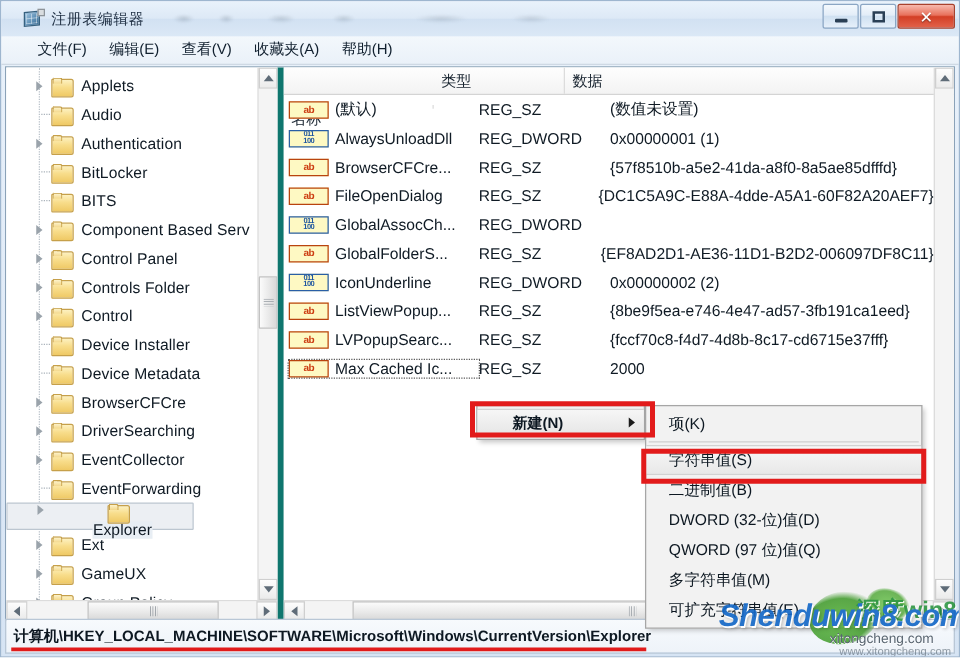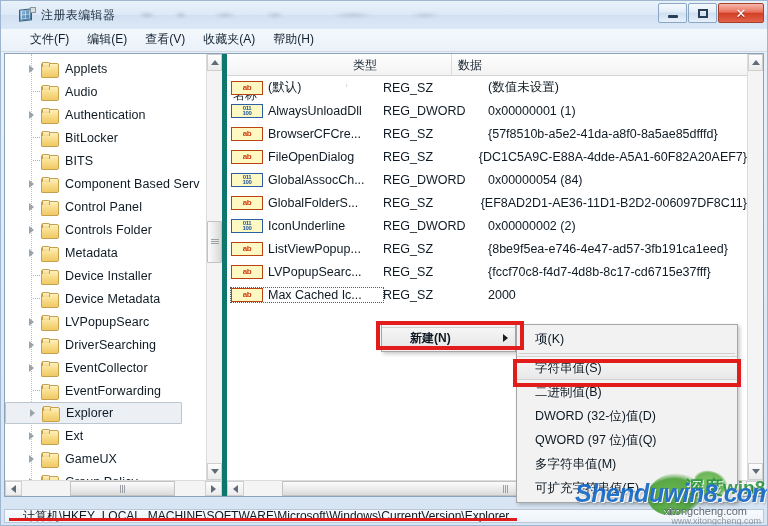--- a/index.html
+++ b/index.html
@@ -204,22 +204,23 @@
     color: #0f1a24;
     letter-spacing: .1px;
   }
   .tree-row.selected .tlabel {
     background: #e8eef4;
   }
   .tree-row.selected {
     background: #eceff3;
     border: 1px solid #bcc6d0;
     height: 22px;
-    width: 177px;
+    width: 150px;
     border-radius: 1px;
+    flex-direction: column;
   }
   
   #tree-guide {
     position: absolute;
     left: 26px; top: 0; bottom: 0;
     border-left: 1px dotted #b9c1c9;
     pointer-events: none;
   }
 
   
@@ -374,27 +375,28 @@
   }
   .value-row.focused .vname-wrap {
     outline: 1px dotted #5a5a5a;
   }
   .vname-wrap { display: flex; align-items: center; }
 
   
   #statusbar {
     position: absolute;
     left: 3px; right: 3px; bottom: 2px;
-    height: 14px;
+    height: 28px;
     background: linear-gradient(180deg,#f7fafd,#eef3f9);
     border: 1px solid #b9c7d6;
     display: flex;
     align-items: center;
-    padding-left: 18px;
+    padding-left: 6px;
     overflow: hidden;
+    font-weight: bold;
   }
   #status-text {
     font-size: 12px;
     color: #0d1822;
     position: relative;
     white-space: nowrap;
   }
   #status-underline {
     position: absolute;
     left: 4px;
@@ -629,38 +631,38 @@
               <span class="tlabel">Control Panel</span>
             </div>
             <div class="tree-row">
               <span class="twisty has"></span>
               <span class="folder"></span>
               <span class="tlabel">Controls Folder</span>
             </div>
             <div class="tree-row">
               <span class="twisty has"></span>
               <span class="folder"></span>
-              <span class="tlabel">Metadata</span>
+              <span class="tlabel">Control</span>
             </div>
             <div class="tree-row">
               <span class="twisty"></span>
               <span class="dash"></span>
               <span class="folder"></span>
               <span class="tlabel">Device Installer</span>
             </div>
             <div class="tree-row">
               <span class="twisty"></span>
               <span class="dash"></span>
               <span class="folder"></span>
               <span class="tlabel">Device Metadata</span>
             </div>
             <div class="tree-row">
               <span class="twisty has"></span>
               <span class="folder"></span>
-              <span class="tlabel">LVPopupSearc</span>
+              <span class="tlabel">BrowserCFCre</span>
             </div>
             <div class="tree-row">
               <span class="twisty has"></span>
               <span class="folder"></span>
               <span class="tlabel">DriverSearching</span>
             </div>
             <div class="tree-row">
               <span class="twisty has"></span>
               <span class="folder"></span>
               <span class="tlabel">EventCollector</span>
@@ -768,21 +770,20 @@
           </div>
           <div class="value-row">
             <span class="vname-wrap">
               <span class="vicon dword">
                 <span>011</span>
                 <span>100</span>
               </span>
               <span class="vname">GlobalAssocCh...</span>
             </span>
             <span class="vtype">REG_DWORD</span>
-            <span class="vdata">0x00000054 (84)</span>
           </div>
           <div class="value-row">
             <span class="vname-wrap">
               <span class="vicon">ab</span>
               <span class="vname">GlobalFolderS...</span>
             </span>
             <span class="vtype">REG_SZ</span>
             <span class="vdata">{EF8AD2D1-AE36-11D1-B2D2-006097DF8C11}</span>
           </div>
           <div class="value-row">

